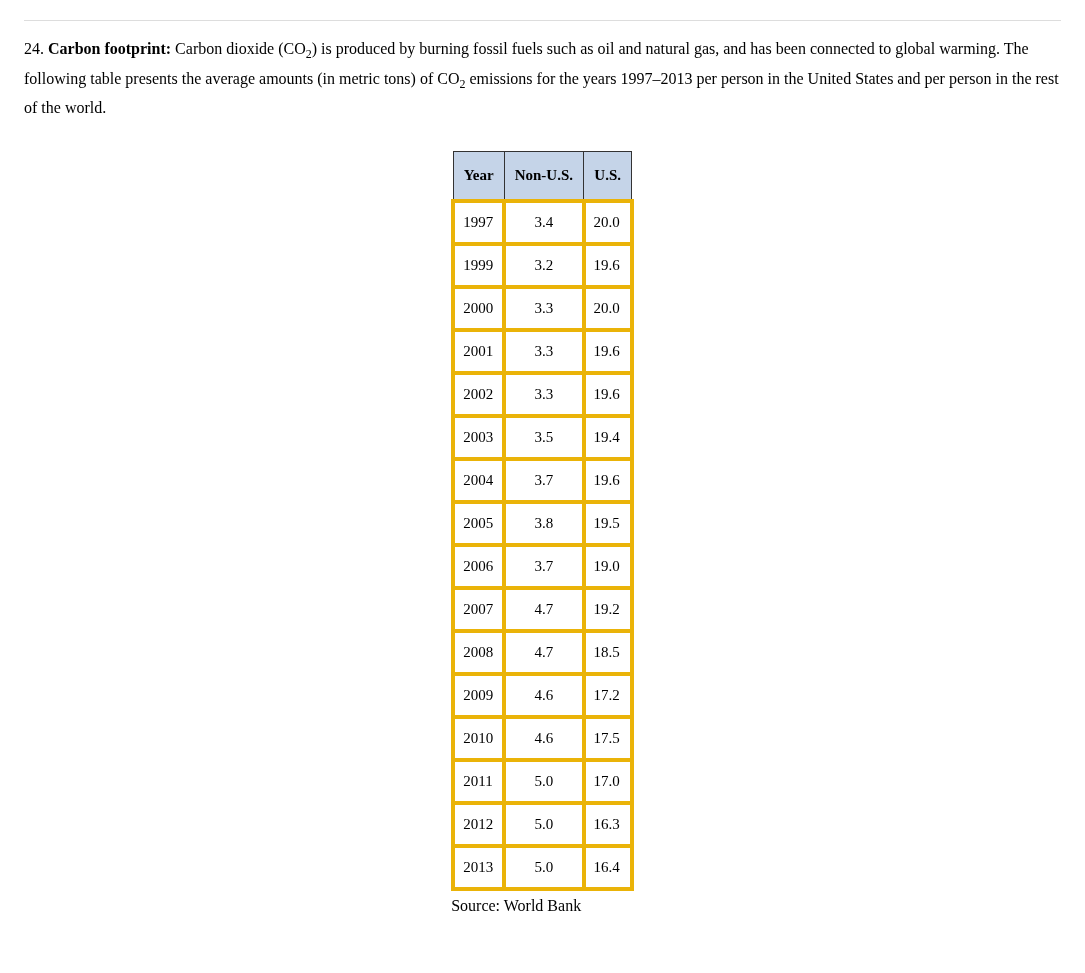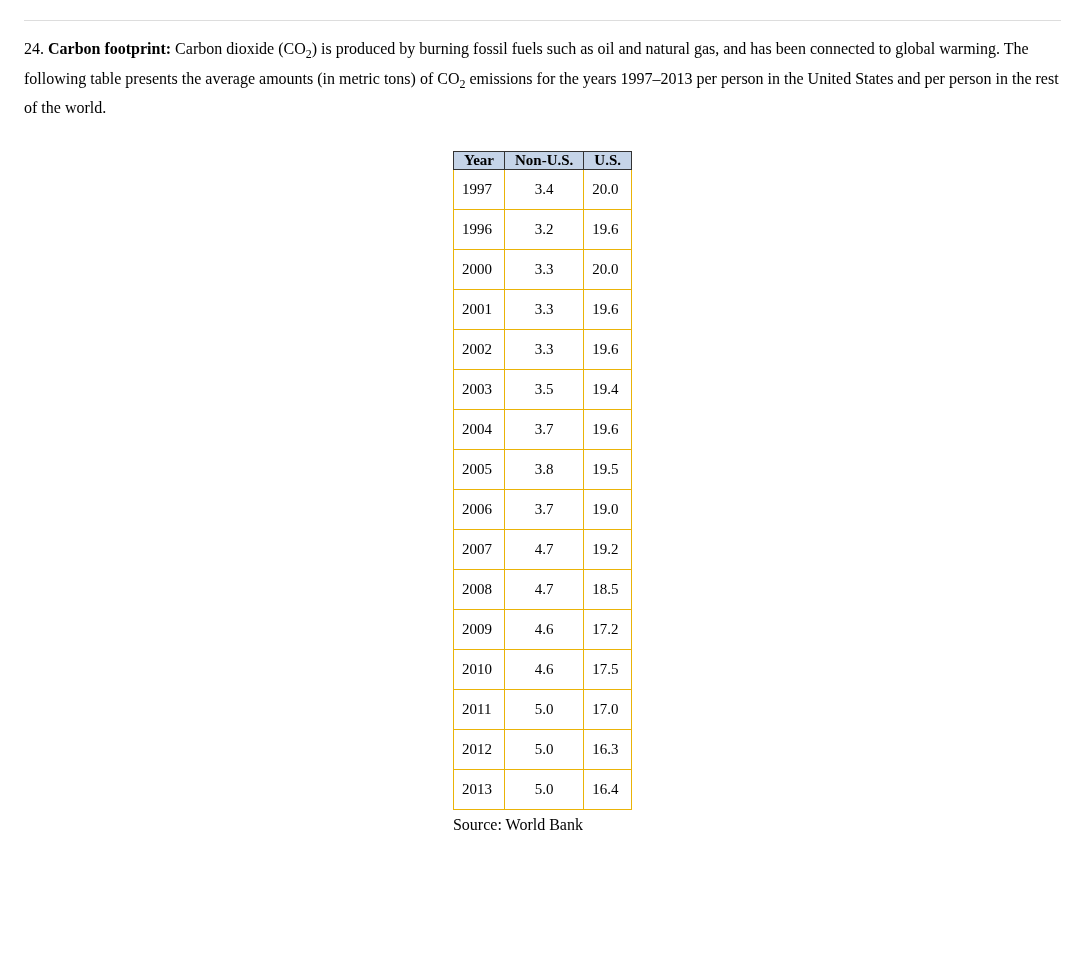--- a/index.html
+++ b/index.html
@@ -38,27 +38,27 @@
     .table-container {
       display: inline-block;
     }
     table {
       border-collapse: collapse;
       border: 1px solid #333;
     }
     th {
       background-color: #c5d4e8;
       font-weight: bold;
-      padding: 0 10px;
+      padding: 15px 10px;
       border: 1px solid #333;
       text-align: center;
       font-size: 15px;
     }
     td {
-      border: 1px solid #eab308;
+      border: 4px solid #eab308;
       padding: 11px 10px;
       font-size: 15px;
     }
     td.year-cell {
       text-align: left;
       padding-left: 8px;
       padding-right: 8px;
     }
     td.nonus-cell {
       text-align: center;
@@ -102,21 +102,21 @@
           <th>U.S.</th>
         </tr>
       </thead>
       <tbody id="table-body">
       <tr>
             <td class="year-cell">1997</td>
             <td class="nonus-cell">3.4</td>
             <td class="us-cell">20.0</td>
           </tr>
           <tr>
-            <td class="year-cell">1996</td>
+            <td class="year-cell">1999</td>
             <td class="nonus-cell">3.2</td>
             <td class="us-cell">19.6</td>
           </tr>
           <tr>
             <td class="year-cell">2000</td>
             <td class="nonus-cell">3.3</td>
             <td class="us-cell">20.0</td>
           </tr>
           <tr>
             <td class="year-cell">2001</td>

